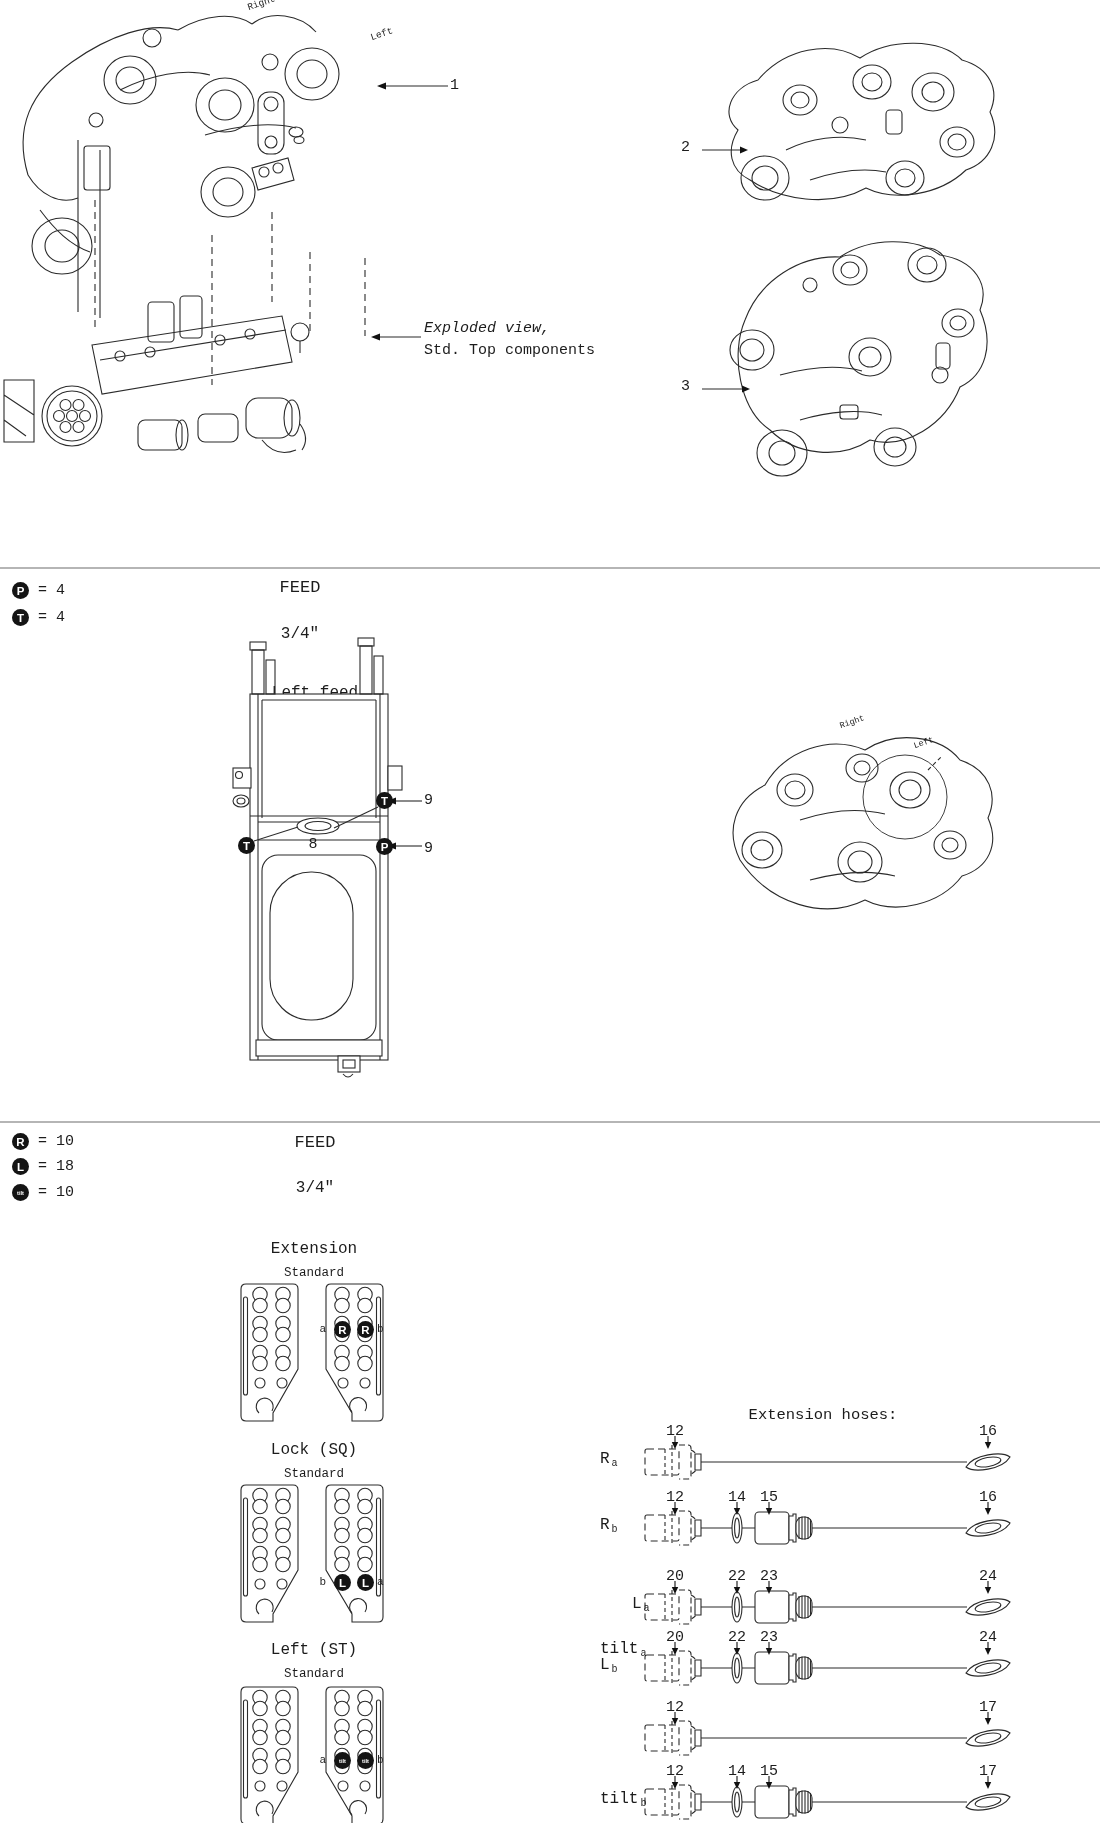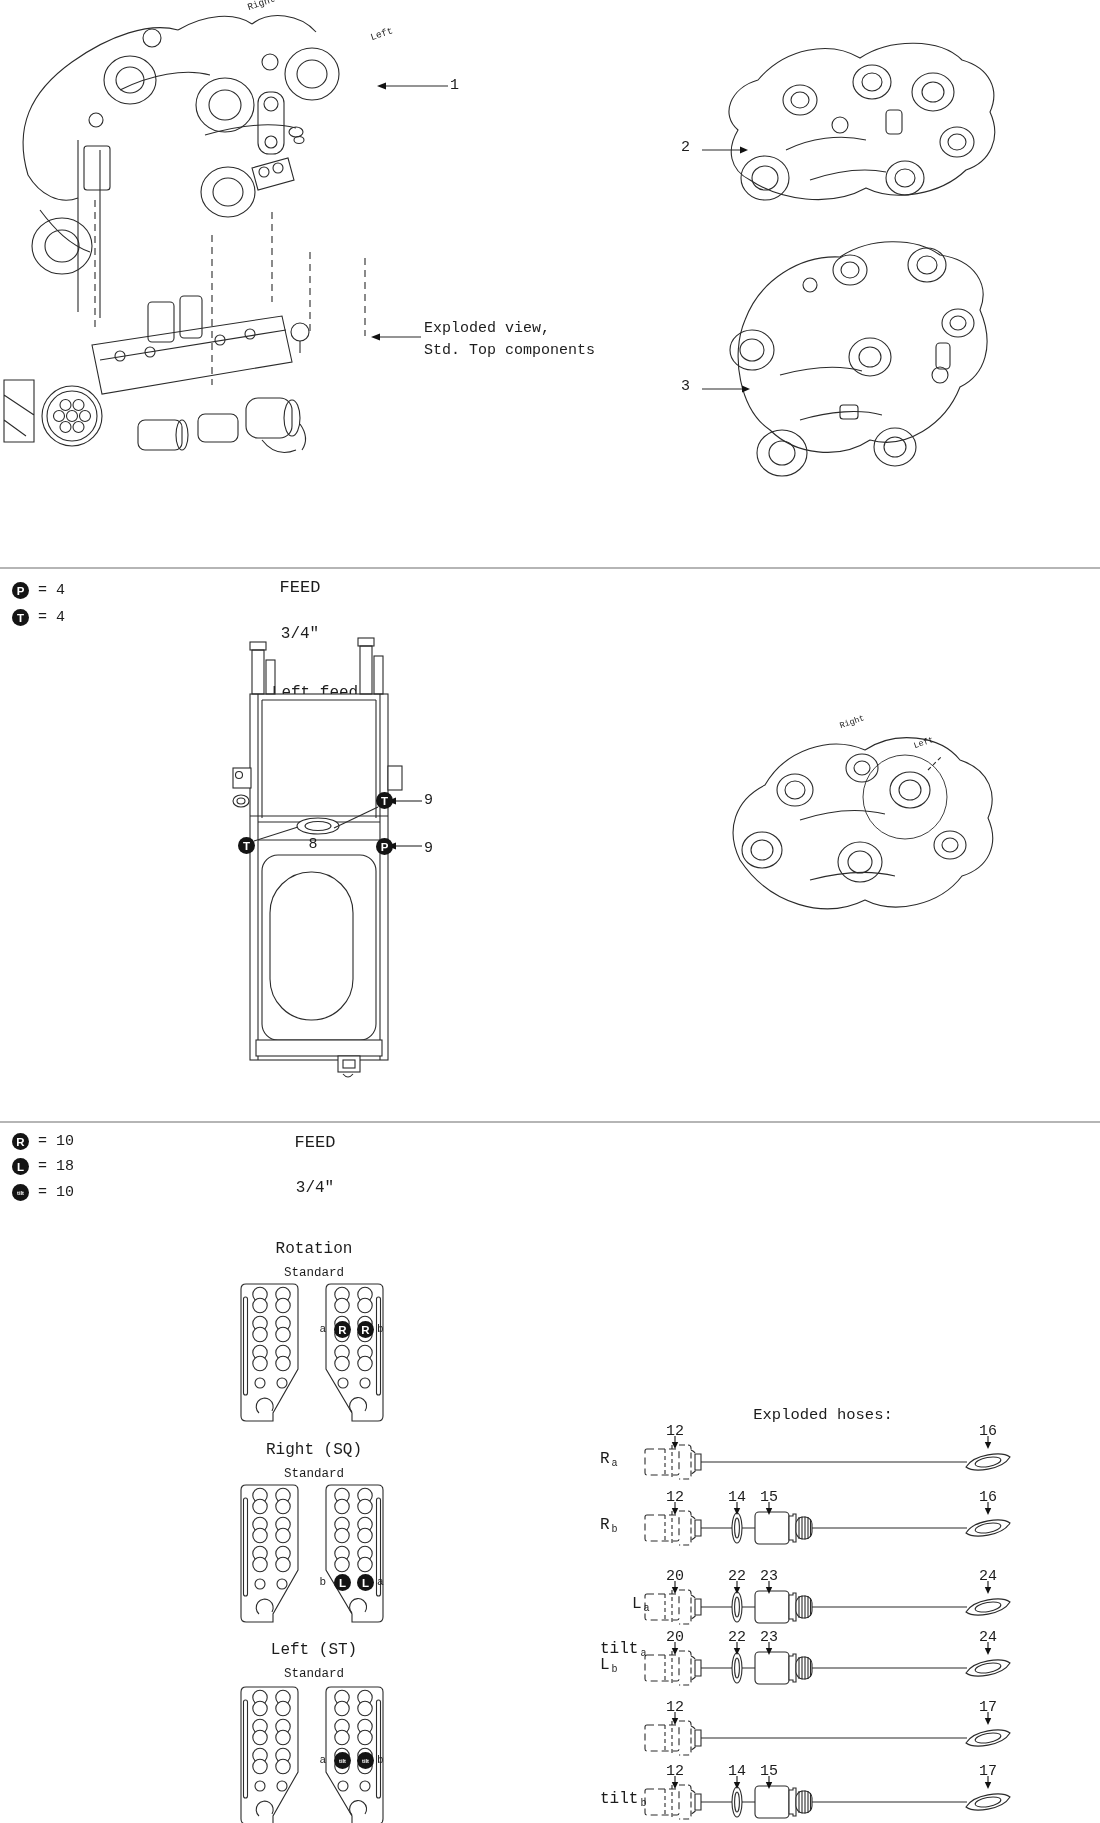--- a/index.html
+++ b/index.html
@@ -2,21 +2,21 @@
 <html><head>
 <meta charset="utf-8">
 <style>
   html,body{margin:0;padding:0;background:#fff;}
   #canvas{position:relative;width:1100px;height:1823px;background:#fff;overflow:hidden;
           font-family:"Liberation Mono",monospace;color:#1c1c1c;}
   .abs{position:absolute;}
   .t{font-family:"Liberation Mono",monospace;color:#1c1c1c;white-space:pre;line-height:1.15;}
   .ctr{text-align:center;}
   .rot{transform:rotate(-19deg);transform-origin:left bottom;font-size:9.5px;}
-  .it{}
+  .it{font-style:italic;}
   .sep{position:absolute;left:0;width:1100px;height:2px;background:#b5b5b5;}
   .bdg{display:inline-flex;width:17px;height:17px;border-radius:50%;background:#141414;color:#fff;
        align-items:center;justify-content:center;font-weight:700;font-size:11.5px;
        font-family:"Liberation Sans",sans-serif;flex:0 0 17px;}
   .bdg-sm{font-size:5.6px;letter-spacing:0;}
   .badge{position:absolute;width:17px;height:17px;border-radius:50%;background:#141414;color:#fff;
          display:flex;align-items:center;justify-content:center;font-weight:700;font-size:11.5px;
          font-family:"Liberation Sans",sans-serif;}
   .badge.tilt{font-size:5.6px;}
   .legend-row{display:flex;align-items:center;gap:9px;}
@@ -335,34 +335,34 @@
   <span class="bdg">L</span>
   <span class="t lv">= 18</span>
 </div>
 <div class="abs legend-row" style="left:12px;top:1184px">
   <span class="bdg bdg-sm">tilt</span>
   <span class="t lv">= 10</span>
 </div>
 <div class="abs t feed-title ctr" style="left:245px;top:1133px;width:140px">FEED</div>
 <div class="abs t ctr" style="left:245px;top:1179px;width:140px;font-size:16px">3/4"</div>
 
-<div class="abs t sec-title ctr" style="left:244px;top:1240px;width:140px">Rotation</div>
+<div class="abs t sec-title ctr" style="left:244px;top:1240px;width:140px">Extension</div>
 <div class="abs t sec-sub ctr" style="left:244px;top:1266px;width:140px">Standard</div>
 <svg class="abs" style="left:238px;top:1283px" width="61" height="139" viewBox="0 0 61 139">
       <use href="#plateL"></use>
     </svg>
 <svg class="abs" style="left:325px;top:1283px" width="61" height="139" viewBox="0 0 61 139">
       <use href="#plateR"></use>
     </svg>
 <div class="abs t ab" style="left:310px;top:1323px;width:16px;text-align:right">a</div>
 <div class="badge" style="left:334px;top:1321px">R</div>
 <div class="badge" style="left:357px;top:1321px">R</div>
 <div class="abs t ab" style="left:377px;top:1323px">b</div>
 
-<div class="abs t sec-title ctr" style="left:244px;top:1441px;width:140px">Right (SQ)</div>
+<div class="abs t sec-title ctr" style="left:244px;top:1441px;width:140px">Lock (SQ)</div>
 <div class="abs t sec-sub ctr" style="left:244px;top:1467px;width:140px">Standard</div>
 <svg class="abs" style="left:238px;top:1484px" width="61" height="139" viewBox="0 0 61 139">
       <use href="#plateL"></use>
     </svg>
 <svg class="abs" style="left:325px;top:1484px" width="61" height="139" viewBox="0 0 61 139">
       <use href="#plateR"></use>
     </svg>
 <div class="abs t ab" style="left:310px;top:1576px;width:16px;text-align:right">b</div>
 <div class="badge" style="left:334px;top:1574px">L</div>
 <div class="badge" style="left:357px;top:1574px">L</div>
@@ -374,21 +374,21 @@
       <use href="#plateL"></use>
     </svg>
 <svg class="abs" style="left:325px;top:1686px" width="61" height="139" viewBox="0 0 61 139">
       <use href="#plateR"></use>
     </svg>
 <div class="abs t ab" style="left:310px;top:1754px;width:16px;text-align:right">a</div>
 <div class="badge tilt" style="left:334px;top:1752px">tilt</div>
 <div class="badge tilt" style="left:357px;top:1752px">tilt</div>
 <div class="abs t ab" style="left:377px;top:1754px">b</div>
 
-<div class="abs t ctr" style="left:723px;top:1407px;width:200px;font-size:15.5px">Exploded hoses:</div>
+<div class="abs t ctr" style="left:723px;top:1407px;width:200px;font-size:15.5px">Extension hoses:</div>
 
 <svg class="abs" style="left:540px;top:1400px" width="560" height="423" viewBox="0 0 560 423">
   <g class="ink">
 
     <g transform="translate(0,62)">
       <line x1="158" y1="0" x2="427" y2="0"></line>
       <use href="#hcoupler" x="105"></use>
           <use href="#hendfit" x="448"></use>
       <use href="#darrow" x="135" y="-26"></use>
           <use href="#darrow" x="448" y="-26"></use>

